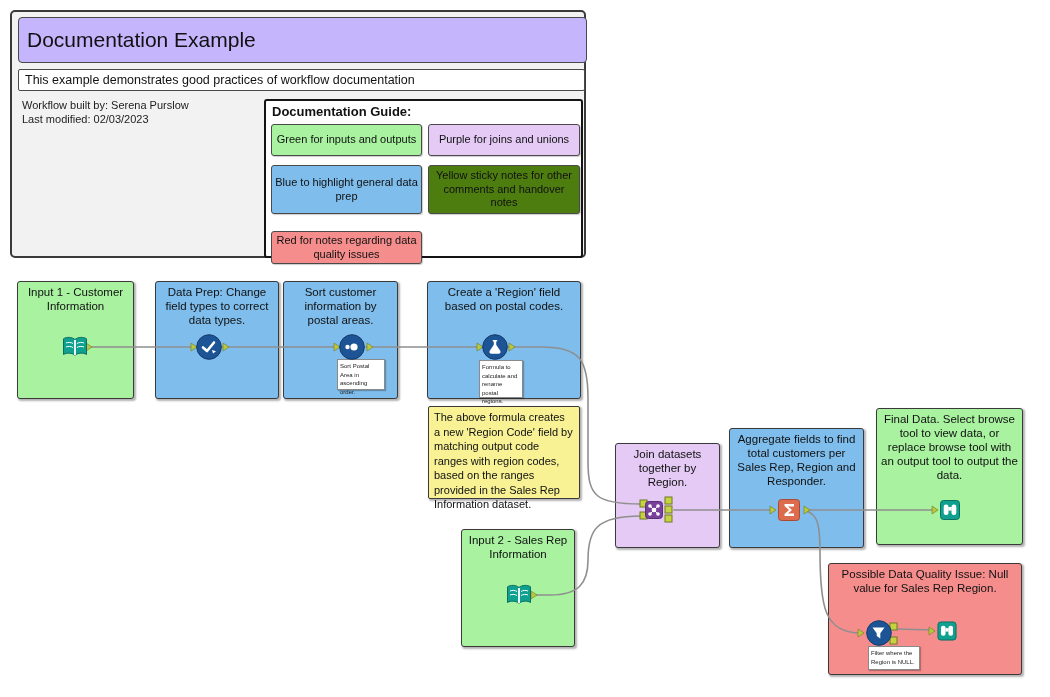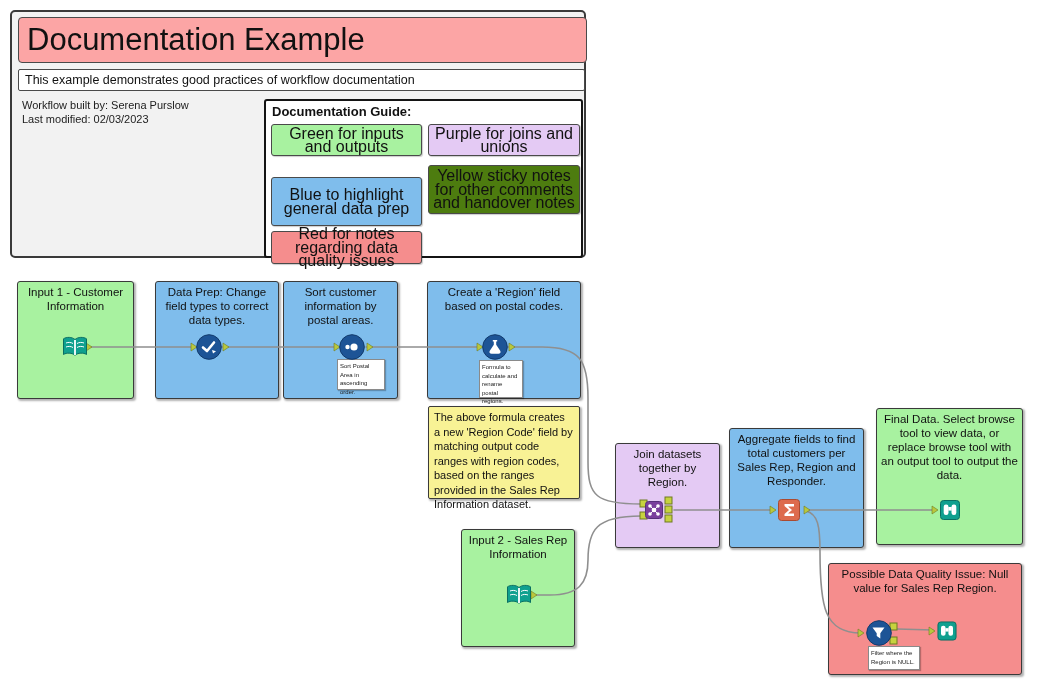--- a/index.html
+++ b/index.html
@@ -2,36 +2,36 @@
 <html><head>
 <meta charset="utf-8">
 <style>
   html,body{margin:0;padding:0;background:#ffffff;}
   #canvas{position:relative;width:1050px;height:697px;background:#ffffff;overflow:hidden;
           font-family:"Liberation Sans",sans-serif;color:#111;}
 
   
   .header-panel{position:absolute;left:10px;top:10px;width:576px;height:248px;background:#f2f2f2;
                 border:2px solid #3a3a3a;border-radius:5px;box-sizing:border-box;}
-  .title-box{position:absolute;left:6px;top:5px;width:559px;height:44px;background:#fca5a5;
+  .title-box{position:absolute;left:6px;top:5px;width:559px;height:44px;background:#c4b5fd;
              border:1.4px solid #4a4a4a;border-radius:4px;display:flex;align-items:center;
-             padding-left:8px;font-size:31px;box-sizing:content-box;}
+             padding-left:8px;font-size:21px;box-sizing:content-box;}
   .subtitle-box{position:absolute;left:6px;top:57px;width:559px;height:20px;background:#fff;
                 border:1px solid #4a4a4a;border-radius:2px;display:flex;align-items:center;
                 padding-left:6px;font-size:12.5px;}
   .wf-info{position:absolute;left:10px;top:86px;font-size:11px;line-height:14px;color:#1c1c1c;}
   .guide-box{position:absolute;left:252px;top:87px;width:319px;height:159px;background:#fff;
              border:2px solid #141414;border-radius:3px;box-sizing:border-box;}
   .guide-title{position:absolute;left:6px;top:3px;font-weight:bold;font-size:13px;}
   .chip{position:absolute;border:1px solid #4a4a4a;border-radius:3px;display:flex;align-items:center;
-        justify-content:center;text-align:center;font-size:16px;line-height:13.5px;padding:0 3px;
+        justify-content:center;text-align:center;font-size:11px;line-height:13.5px;padding:0 3px;
         box-sizing:border-box;box-shadow:1px 1px 1px rgba(0,0,0,.2);}
   .chip-green {left:5px;  top:23px; width:151px;height:32px;background:#a8f2a0;}
   .chip-purple{left:162px;top:23px; width:152px;height:32px;background:#e4caf4;}
-  .chip-blue  {left:5px;  top:64px; width:151px;height:49px;background:#7fbdec;margin-top:12px;}
+  .chip-blue  {left:5px;  top:64px; width:151px;height:49px;background:#7fbdec;}
   .chip-yellow{left:162px;top:64px; width:152px;height:49px;background:#4d7c0f;}
   .chip-red   {left:5px;  top:130px;width:151px;height:33px;background:#f58d8d;}
 
   
   .wf-box{position:absolute;border:1.5px solid #3a3a3a;border-radius:3px;box-sizing:border-box;
           padding:3px 4px 0 4px;text-align:center;font-size:11.5px;line-height:14px;
           box-shadow:1.5px 1.5px 2px rgba(0,0,0,.3);z-index:1;}
   .bg-green {background:#a8f2a0;}
   .bg-blue  {background:#7fbdec;}
   .bg-purple{background:#e4caf4;}

